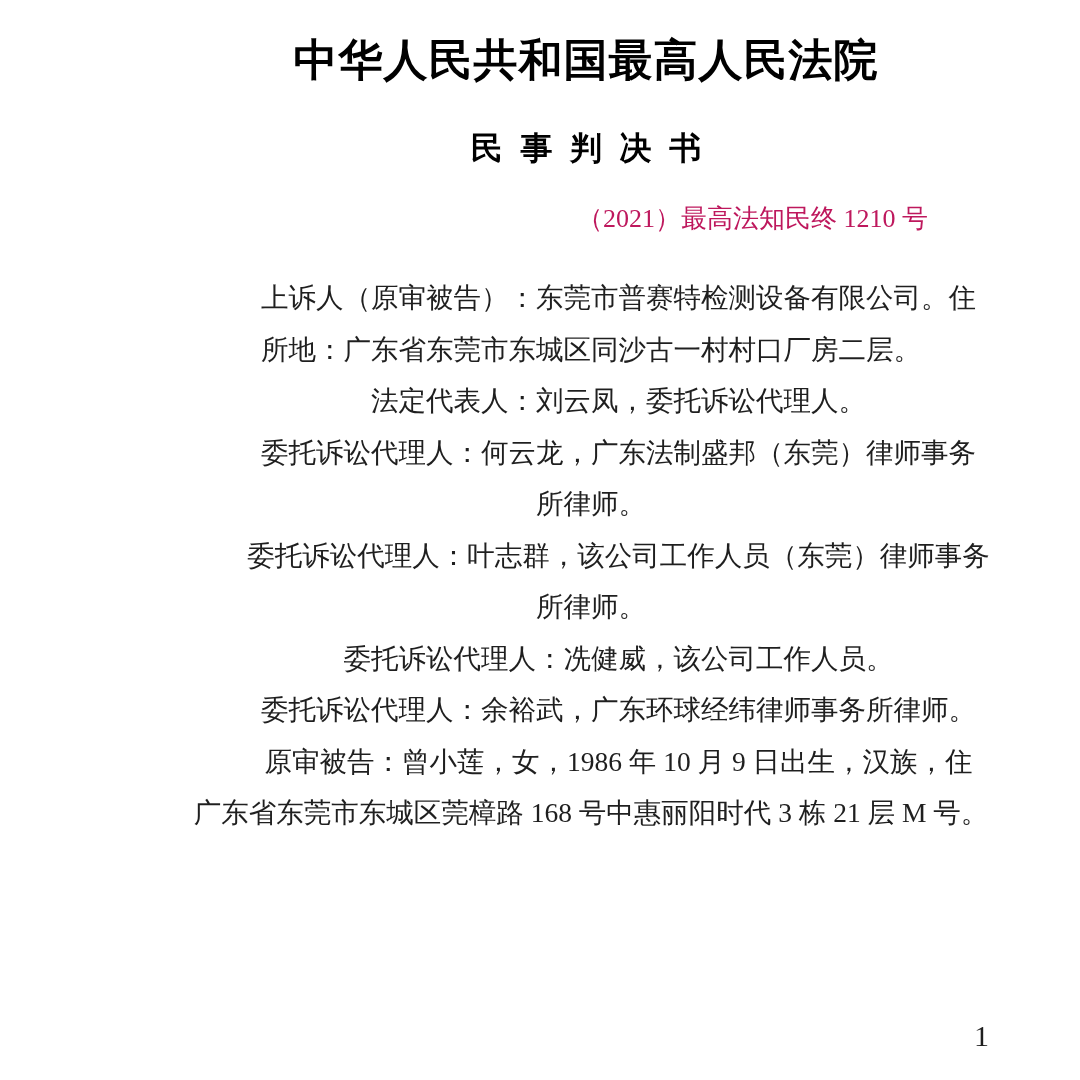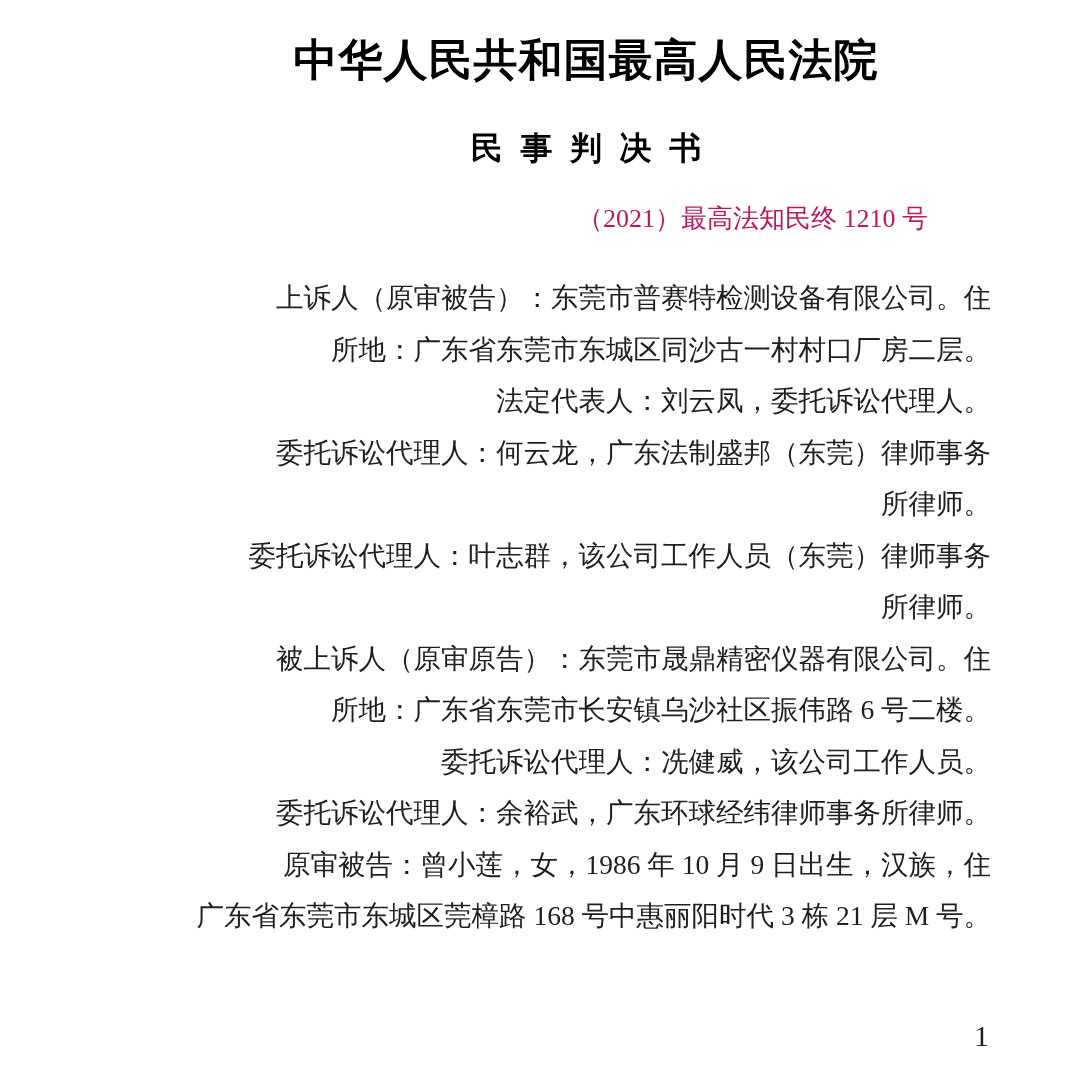--- a/index.html
+++ b/index.html
@@ -42,21 +42,21 @@
     line-height: 42px;
     text-align: right;
     padding-right: 198px;
     color: #be185d;
   }
   .doc-body {
     margin: 32px 0 0 145px;
     width: 800px;
     font-size: 27.5px;
     line-height: 51.5px;
-    text-align: right;
+    text-align: center;
   }
   .para {
     margin: 0;
     text-indent: 2em;
     white-space: pre-line; 
   }
   .page-num {
     position: absolute;
     left: 928px;
     top: 1016px;
@@ -77,22 +77,20 @@
   <div class="case-no">（2021）最高法知民终 1210 号</div>
 
   <div class="doc-body">
     <p class="para">上诉人（原审被告）：东莞市普赛特检测设备有限公司。住
 所地：广东省东莞市东城区同沙古一村村口厂房二层。</p>
     <p class="para">法定代表人：刘云凤，委托诉讼代理人。</p>
     <p class="para">委托诉讼代理人：何云龙，广东法制盛邦（东莞）律师事务
 所律师。</p>
     <p class="para">委托诉讼代理人：叶志群，该公司工作人员（东莞）律师事务
 所律师。</p>
-    <p class="para">被上诉人（原审原告）：东莞市晟鼎精密仪器有限公司。住
-所地：广东省东莞市长安镇乌沙社区振伟路 6 号二楼。</p>
     <p class="para">委托诉讼代理人：冼健威，该公司工作人员。</p>
     <p class="para">委托诉讼代理人：余裕武，广东环球经纬律师事务所律师。</p>
     <p class="para">原审被告：曾小莲，女，1986 年 10 月 9 日出生，汉族，住
 广东省东莞市东城区莞樟路 168 号中惠丽阳时代 3 栋 21 层 M 号。</p>
   </div>
 
   <div class="page-num">1</div>
 
 </div>
 

